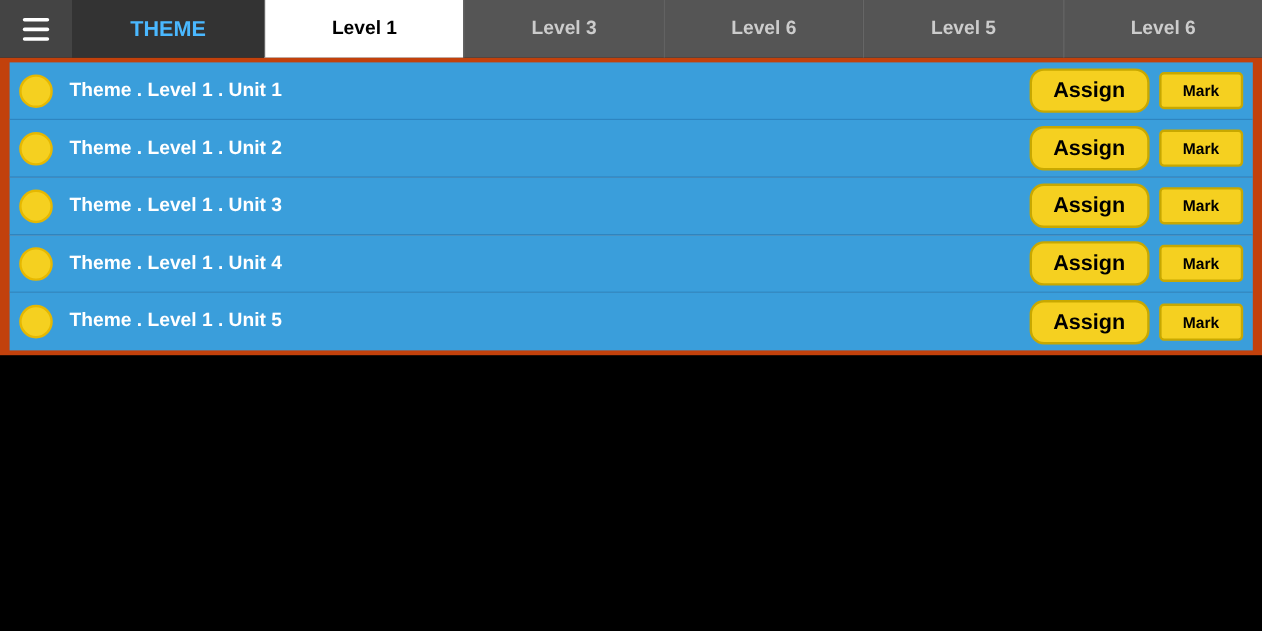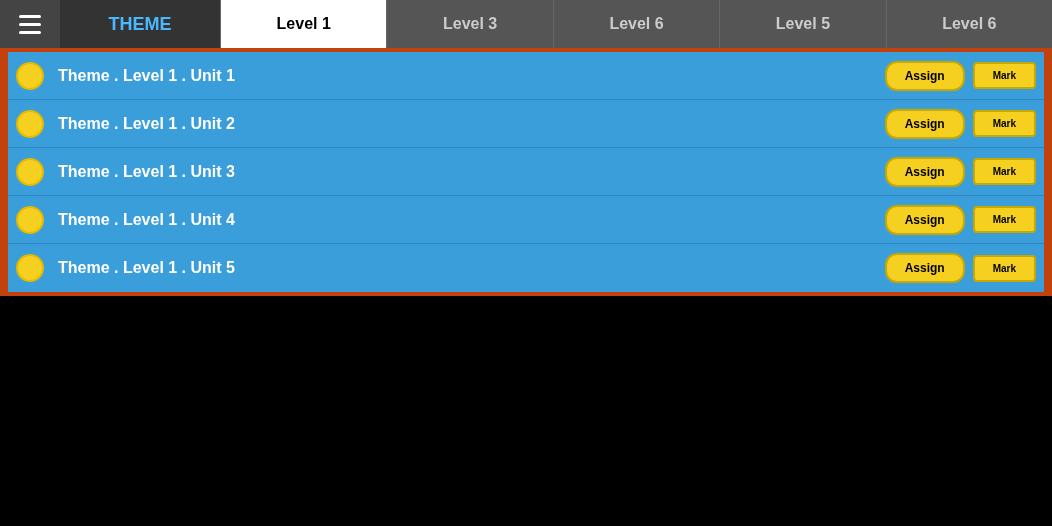--- a/index.html
+++ b/index.html
@@ -104,32 +104,32 @@
       color: #fff;
       font-size: 16px;
       font-weight: bold;
     }
     .btn-assign {
       background: #f5d020;
       color: #000;
       border: 2px solid #c8a800;
       border-radius: 12px;
       padding: 6px 18px;
-      font-size: 12px;
+      font-size: 18px;
       font-weight: bold;
       cursor: pointer;
       margin-right: 8px;
     }
     .btn-mark {
       background: #f5d020;
       color: #000;
       border: 2px solid #c8a800;
       border-radius: 4px;
       padding: 6px 18px;
-      font-size: 10px;
+      font-size: 13px;
       font-weight: bold;
       cursor: pointer;
     }
   </style>
 </head>
 <body>
 
 <div class="app-container">
 
   <div class="header">

